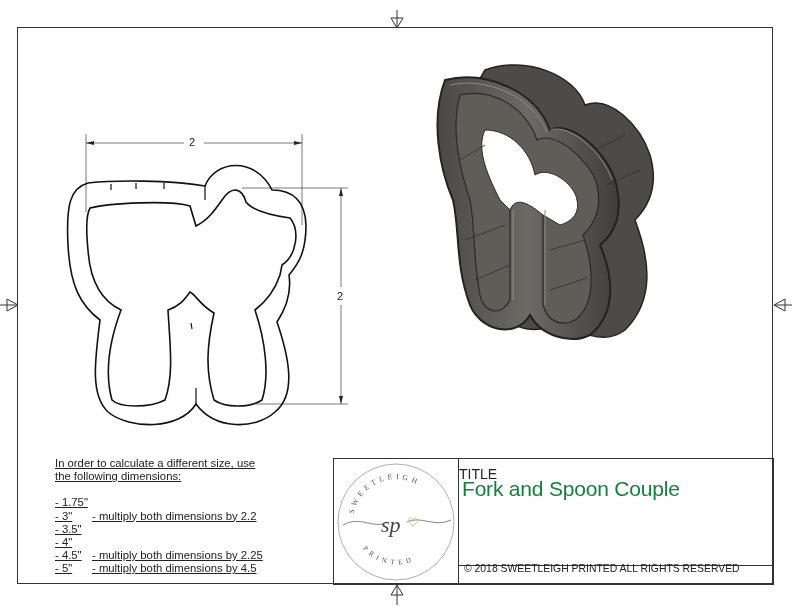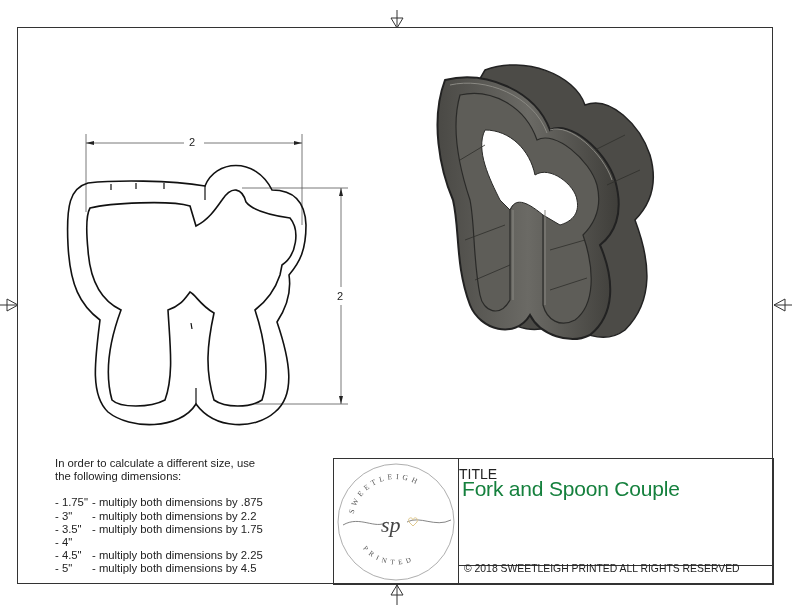--- a/index.html
+++ b/index.html
@@ -2,21 +2,21 @@
 <html><head>
 <meta charset="utf-8">
 <style>
   html, body { margin:0; padding:0; background:#ffffff; }
   body { width:792px; height:612px; position:relative; overflow:hidden;
          font-family:"Liberation Sans", sans-serif; color:#111; }
   .abs { position:absolute; }
   #sheet-border { left:17px; top:27px; width:756px; height:557px;
                   border:1.5px solid #333; box-sizing:border-box; }
   .marker { position:absolute; }
-  #notes { left:55px; top:457px; font-size:11.3px; line-height:13.2px; color:#222; }
+  #notes { left:55px; top:457px; font-size:11.3px; line-height:13.2px; color:#222;text-decoration:underline; }
   #notes .intro { margin-bottom:13px; }
   #notes .row { display:flex; white-space:nowrap; }
   #notes .size { width:37px; }
   #title-block { left:333px; top:458px; width:441px; height:127px;
                  border:1.5px solid #333; box-sizing:border-box; }
   #logo-cell { position:absolute; left:0; top:0; width:125px; height:100%;
                border-right:1.5px solid #333; box-sizing:border-box; }
   #title-cell { position:absolute; left:125px; top:0; right:0; height:107px;
                 border-bottom:1.5px solid #333; box-sizing:border-box; }
   #title-label { position:absolute; left:0; top:7px; font-size:14px; color:#222;text-align:right; }
@@ -116,29 +116,27 @@
   </g>
 </svg>
 
 <div id="notes" class="abs">
   <div class="intro">
     <div>In order to calculate a different size, use</div>
     <div>the following dimensions:</div>
   </div>
   <div class="row">
     <span class="size">- 1.75"</span>
-    <span>- multiply both dimensions by .875</span>
   </div>
   <div class="row">
     <span class="size">- 3"</span>
     <span>- multiply both dimensions by 2.2</span>
   </div>
   <div class="row">
     <span class="size">- 3.5"</span>
-    <span>- multiply both dimensions by 1.75</span>
   </div>
   <div class="row">
     <span class="size">- 4"</span>
   </div>
   <div class="row">
     <span class="size">- 4.5"</span>
     <span>- multiply both dimensions by 2.25</span>
   </div>
   <div class="row">
     <span class="size">- 5"</span>

